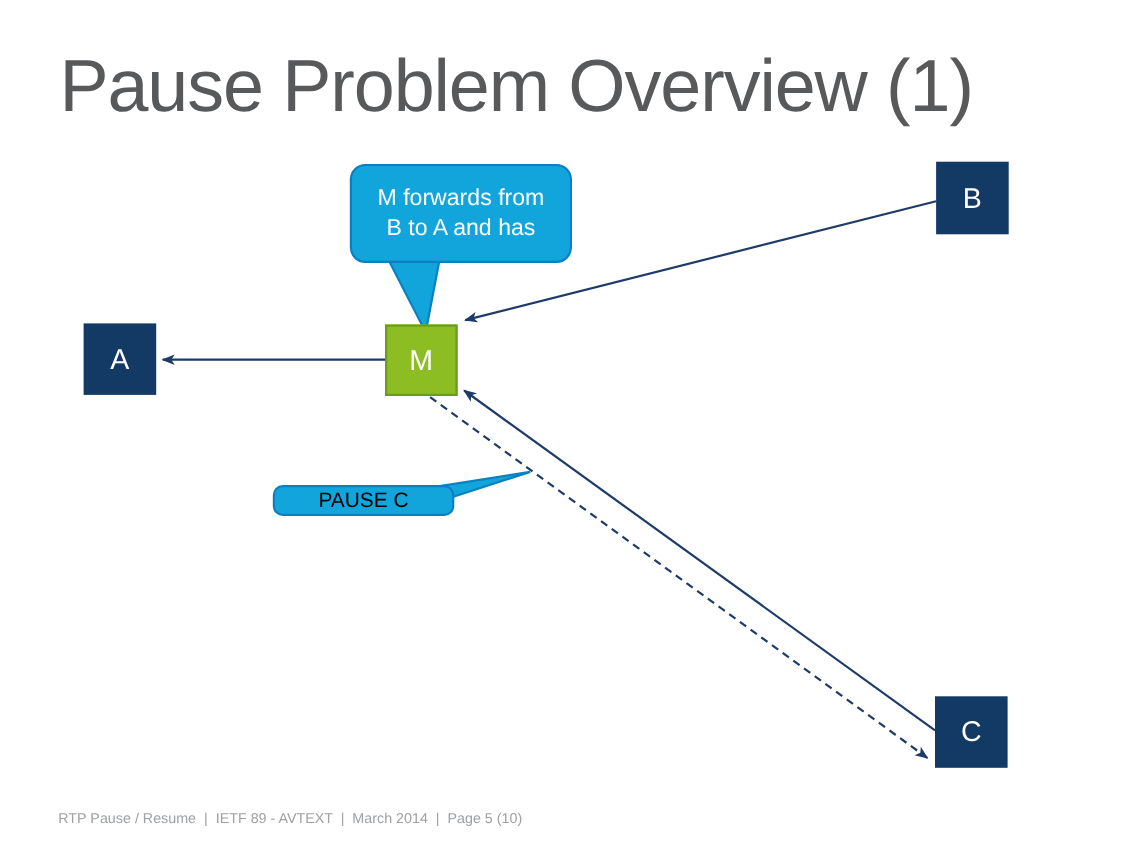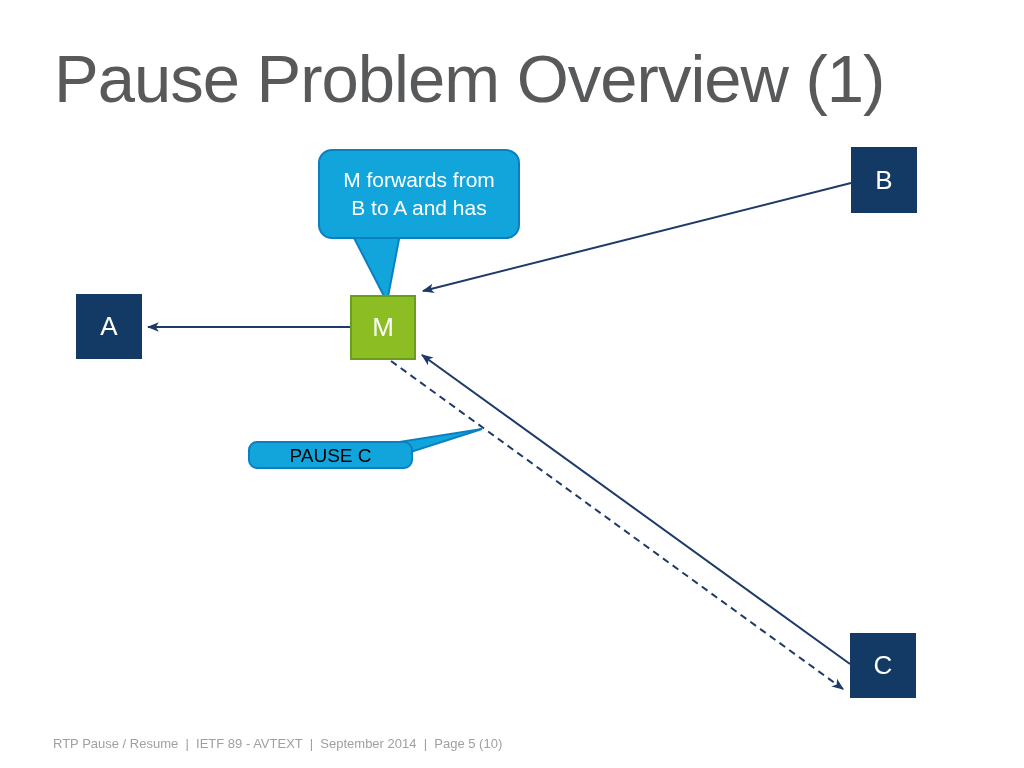--- a/index.html
+++ b/index.html
@@ -151,15 +151,15 @@
 
   <div class="bubble">
     <span>M forwards from</span>
     <span>B to A and has</span>
   </div>
 
   <div class="pause-callout">
     <span>PAUSE C</span>
   </div>
 
-  <div class="footer">RTP Pause / Resume  |  IETF 89 - AVTEXT  |  September 2014  |  Page 5 (10)</div>
+  <div class="footer">RTP Pause / Resume  |  IETF 89 - AVTEXT  |  March 2014  |  Page 5 (10)</div>
 
 </div>
 
 </body></html>

